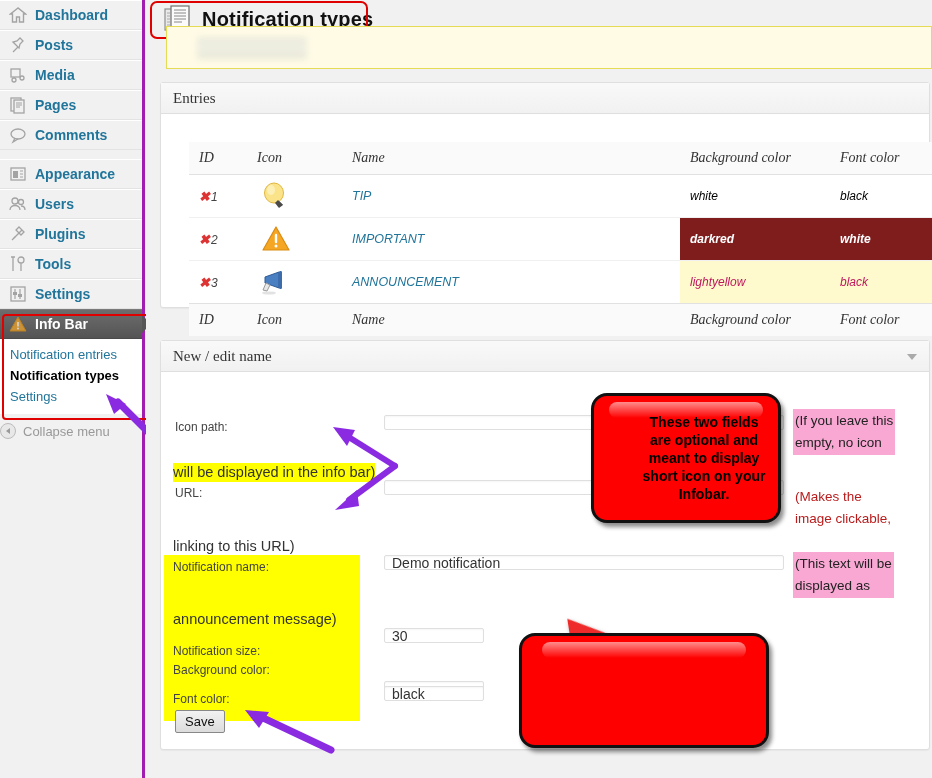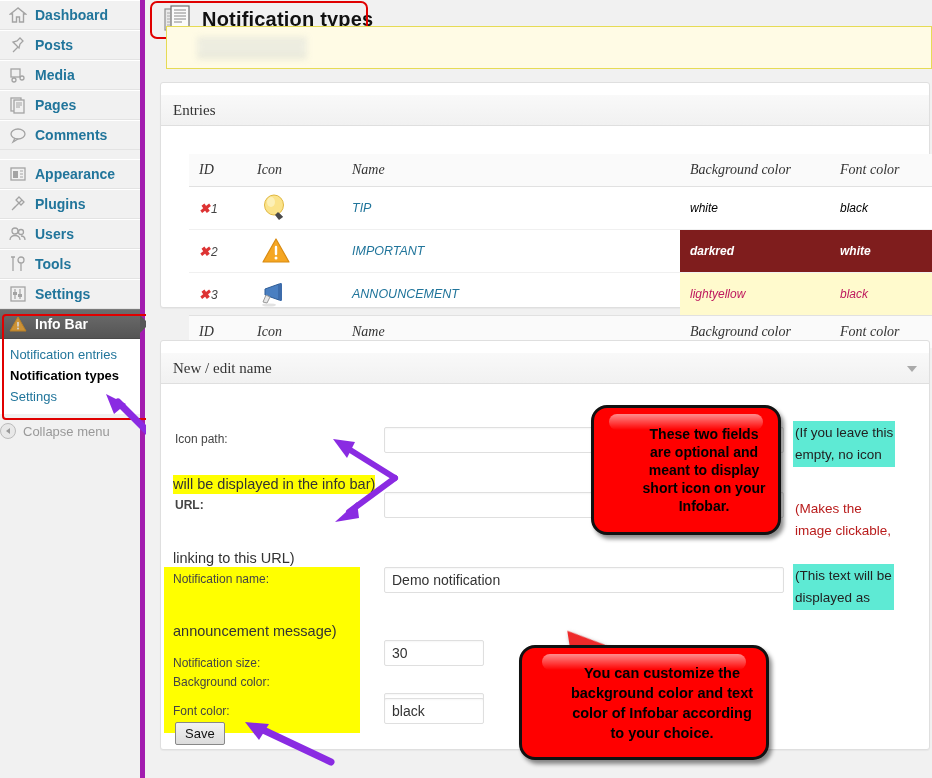--- a/index.html
+++ b/index.html
@@ -12,21 +12,21 @@
     color: #333;
     overflow: hidden;
     position: relative;
   }
 
   
   #sidebar {
     position: absolute; left:0; top:0;
     width: 145px; height: 778px;
     background: #f1f1f1;
-    border-right: 5px solid #a21caf;
+    border-right: 3px solid #a21caf;
   }
   .menu-item {
     display: flex; align-items: center;
     height: 30px;
     padding-left: 8px;
     border-bottom: 1px solid #e3e3e3;
     border-top: 1px solid #fff;
     color: #21759b;
     font-weight: bold;
     font-size: 14px;
@@ -114,21 +114,20 @@
     box-shadow: 0 1px 1px rgba(0,0,0,.04);
   }
   .panel-head {
     height: 31px; line-height: 31px;
     padding: 0 12px;
     background: linear-gradient(to bottom,#f9f9f9,#f1f1f1);
     border-bottom:1px solid #dfdfdf;
     font-family: "Liberation Serif", serif;
     font-size: 15px; color:#333;
     position:relative;
-    margin-top:12px;
   }
   .panel-head .toggle-tri {
     position:absolute; right:12px; top:13px;
     width:0;height:0;border-left:5px solid transparent;border-right:5px solid transparent;
     border-top:6px solid #aaa; cursor:pointer;
   }
 
   
   #entries-panel { left:14px; top:82px; width:770px; height:226px; }
   table.wp { width: calc(100% - 22px); margin: 28px; border-collapse: collapse; font-style: italic; }
@@ -159,39 +158,39 @@
   .tbl-ico { width:38px; height:30px; display:block; }
 
   
   #form-panel { left:14px; top:340px; width:770px; height:410px; }
   .form-body { position:relative; height: 377px; }
 
   .flabel {
     position:absolute; font-size:12px; color:#444; white-space:nowrap;
   }
   .finput {
-    position:absolute; height: 26px;
+    position:absolute; height: 15px;
     border:1px solid #dfdfdf; background:#fff;
     font-family:"Liberation Sans", sans-serif;
     font-size:14px; color:#333; padding: 0 7px;
     border-radius:2px;
     box-shadow: inset 0 1px 2px rgba(0,0,0,.04);
   }
   .hl {
     position:absolute; background:#ffff00; color:#333;
     font-size:14.5px; line-height:19px; white-space:nowrap;
   }
   .plain-note {
     position:absolute; font-size:14.5px; line-height:19px; color:#333; white-space:nowrap;
   }
   .hl-block {
     position:absolute; background:#ffff00;
   }
   .hl-right {
-    position:absolute; background:#5eead4; color:#222;
+    position:absolute; background:#f9a8d4; color:#222;
     font-size:13.5px; line-height:22px; padding:1px 2px;
   }
   .note-right {
     position:absolute; color:#b91c1c; font-size:13.5px; line-height:22px;
   }
 
   .save-btn {
     position:absolute; left:14px; top:338px;
     font-family:"Liberation Sans", sans-serif; font-size:13px;
     padding: 3px 9px;
@@ -298,38 +297,38 @@
           <rect x="4" y="6" width="5" height="7" fill="#8a8a8a"></rect>
           <path d="M11 6h3M11 9h3M11 12h3" stroke="#8a8a8a" stroke-width="1"></path>
         </svg>
     </span>
     <span>Appearance</span>
   </div>
 
   <div class="menu-item">
     <span class="mi-icon">
       <svg width="18" height="18" viewBox="0 0 18 18">
-          <path d="M5 13 13 5" stroke="#8a8a8a" stroke-width="1.3"></path>
-          <path d="M10 2l5 5-3 3-5-5z" fill="none" stroke="#8a8a8a" stroke-width="1.3"></path>
-          <path d="M3 15l3-3" stroke="#8a8a8a" stroke-width="1.3"></path>
-        </svg>
-    </span>
-    <span>Plugins</span>
-  </div>
-
-  <div class="menu-item">
-    <span class="mi-icon">
-      <svg width="18" height="18" viewBox="0 0 18 18">
           <circle cx="6" cy="6" r="3" fill="none" stroke="#8a8a8a" stroke-width="1.3"></circle>
           <circle cx="12" cy="7" r="2.5" fill="none" stroke="#8a8a8a" stroke-width="1.3"></circle>
           <path d="M1 15c0-3 2.5-4.5 5-4.5S11 12 11 15" fill="none" stroke="#8a8a8a" stroke-width="1.3"></path>
           <path d="M12 11c2.5 0 4 1.6 4 4" fill="none" stroke="#8a8a8a" stroke-width="1.3"></path>
         </svg>
     </span>
     <span>Users</span>
+  </div>
+
+  <div class="menu-item">
+    <span class="mi-icon">
+      <svg width="18" height="18" viewBox="0 0 18 18">
+          <path d="M5 13 13 5" stroke="#8a8a8a" stroke-width="1.3"></path>
+          <path d="M10 2l5 5-3 3-5-5z" fill="none" stroke="#8a8a8a" stroke-width="1.3"></path>
+          <path d="M3 15l3-3" stroke="#8a8a8a" stroke-width="1.3"></path>
+        </svg>
+    </span>
+    <span>Plugins</span>
   </div>
 
   <div class="menu-item">
     <span class="mi-icon">
       <svg width="18" height="18" viewBox="0 0 18 18">
           <path d="M4 2v5M2 2h4M4 7v9" stroke="#8a8a8a" stroke-width="1.3" fill="none"></path>
           <path d="M12 16V8a3 3 0 0 1 0-6 3 3 0 0 1 0 6" stroke="#8a8a8a" stroke-width="1.3" fill="none"></path>
         </svg>
     </span>
     <span>Tools</span>
@@ -499,21 +498,21 @@
       <span>New / edit name</span>
       <span class="toggle-tri"></span>
     </div>
     <div class="form-body">
 
       <div class="flabel" style="left:14px; top:48px;">Icon path:</div>
       <input class="finput" style="left: 223px; top: 43px; width: 400px;" value="">
 
       <div class="hl" style="left:12px; top:91px;">will be displayed in the info bar)</div>
 
-      <div class="flabel" style="left:14px; top:114px;font-weight:bold;">URL:</div>
+      <div class="flabel" style="left:14px; top:114px;">URL:</div>
       <input class="finput" style="left: 223px; top: 108px; width: 400px;" value="">
 
       <div class="plain-note" style="left:12px; top:165px;">linking to this URL)</div>
 
       <div class="hl-block" style="left:3px; top:183px; width:196px; height:166px;"></div>
 
       <div class="flabel" style="left:12px; top:188px; z-index:3;">Notification name:</div>
       <input class="finput" style="left: 223px; top: 183px; width: 400px; z-index: 3;" value="Demo notification">
 
       <div class="plain-note" style="left:12px; top:238px; z-index:3; background:#ffff00;">announcement message)</div>
@@ -546,21 +545,20 @@
       </svg>
 
       <div class="callout" id="callout1">
         <span class="gloss"></span>
         <span class="ctext">These two fields are optional and meant to display short icon on your Infobar.</span>
       </div>
 
       <div id="callout2-tail"></div>
       <div class="callout" id="callout2">
         <span class="gloss"></span>
-        <span class="ctext">You can customize the background color and text color of Infobar according to your choice.</span>
       </div>
 
       <div class="hl-right" style="left:632px; top:37px;">
         <div>(If you leave this</div>
         <div>empty, no icon</div>
       </div>
 
       <div class="note-right" style="left:634px; top:114px;">
         <div>(Makes the</div>
         <div>image clickable,</div>

